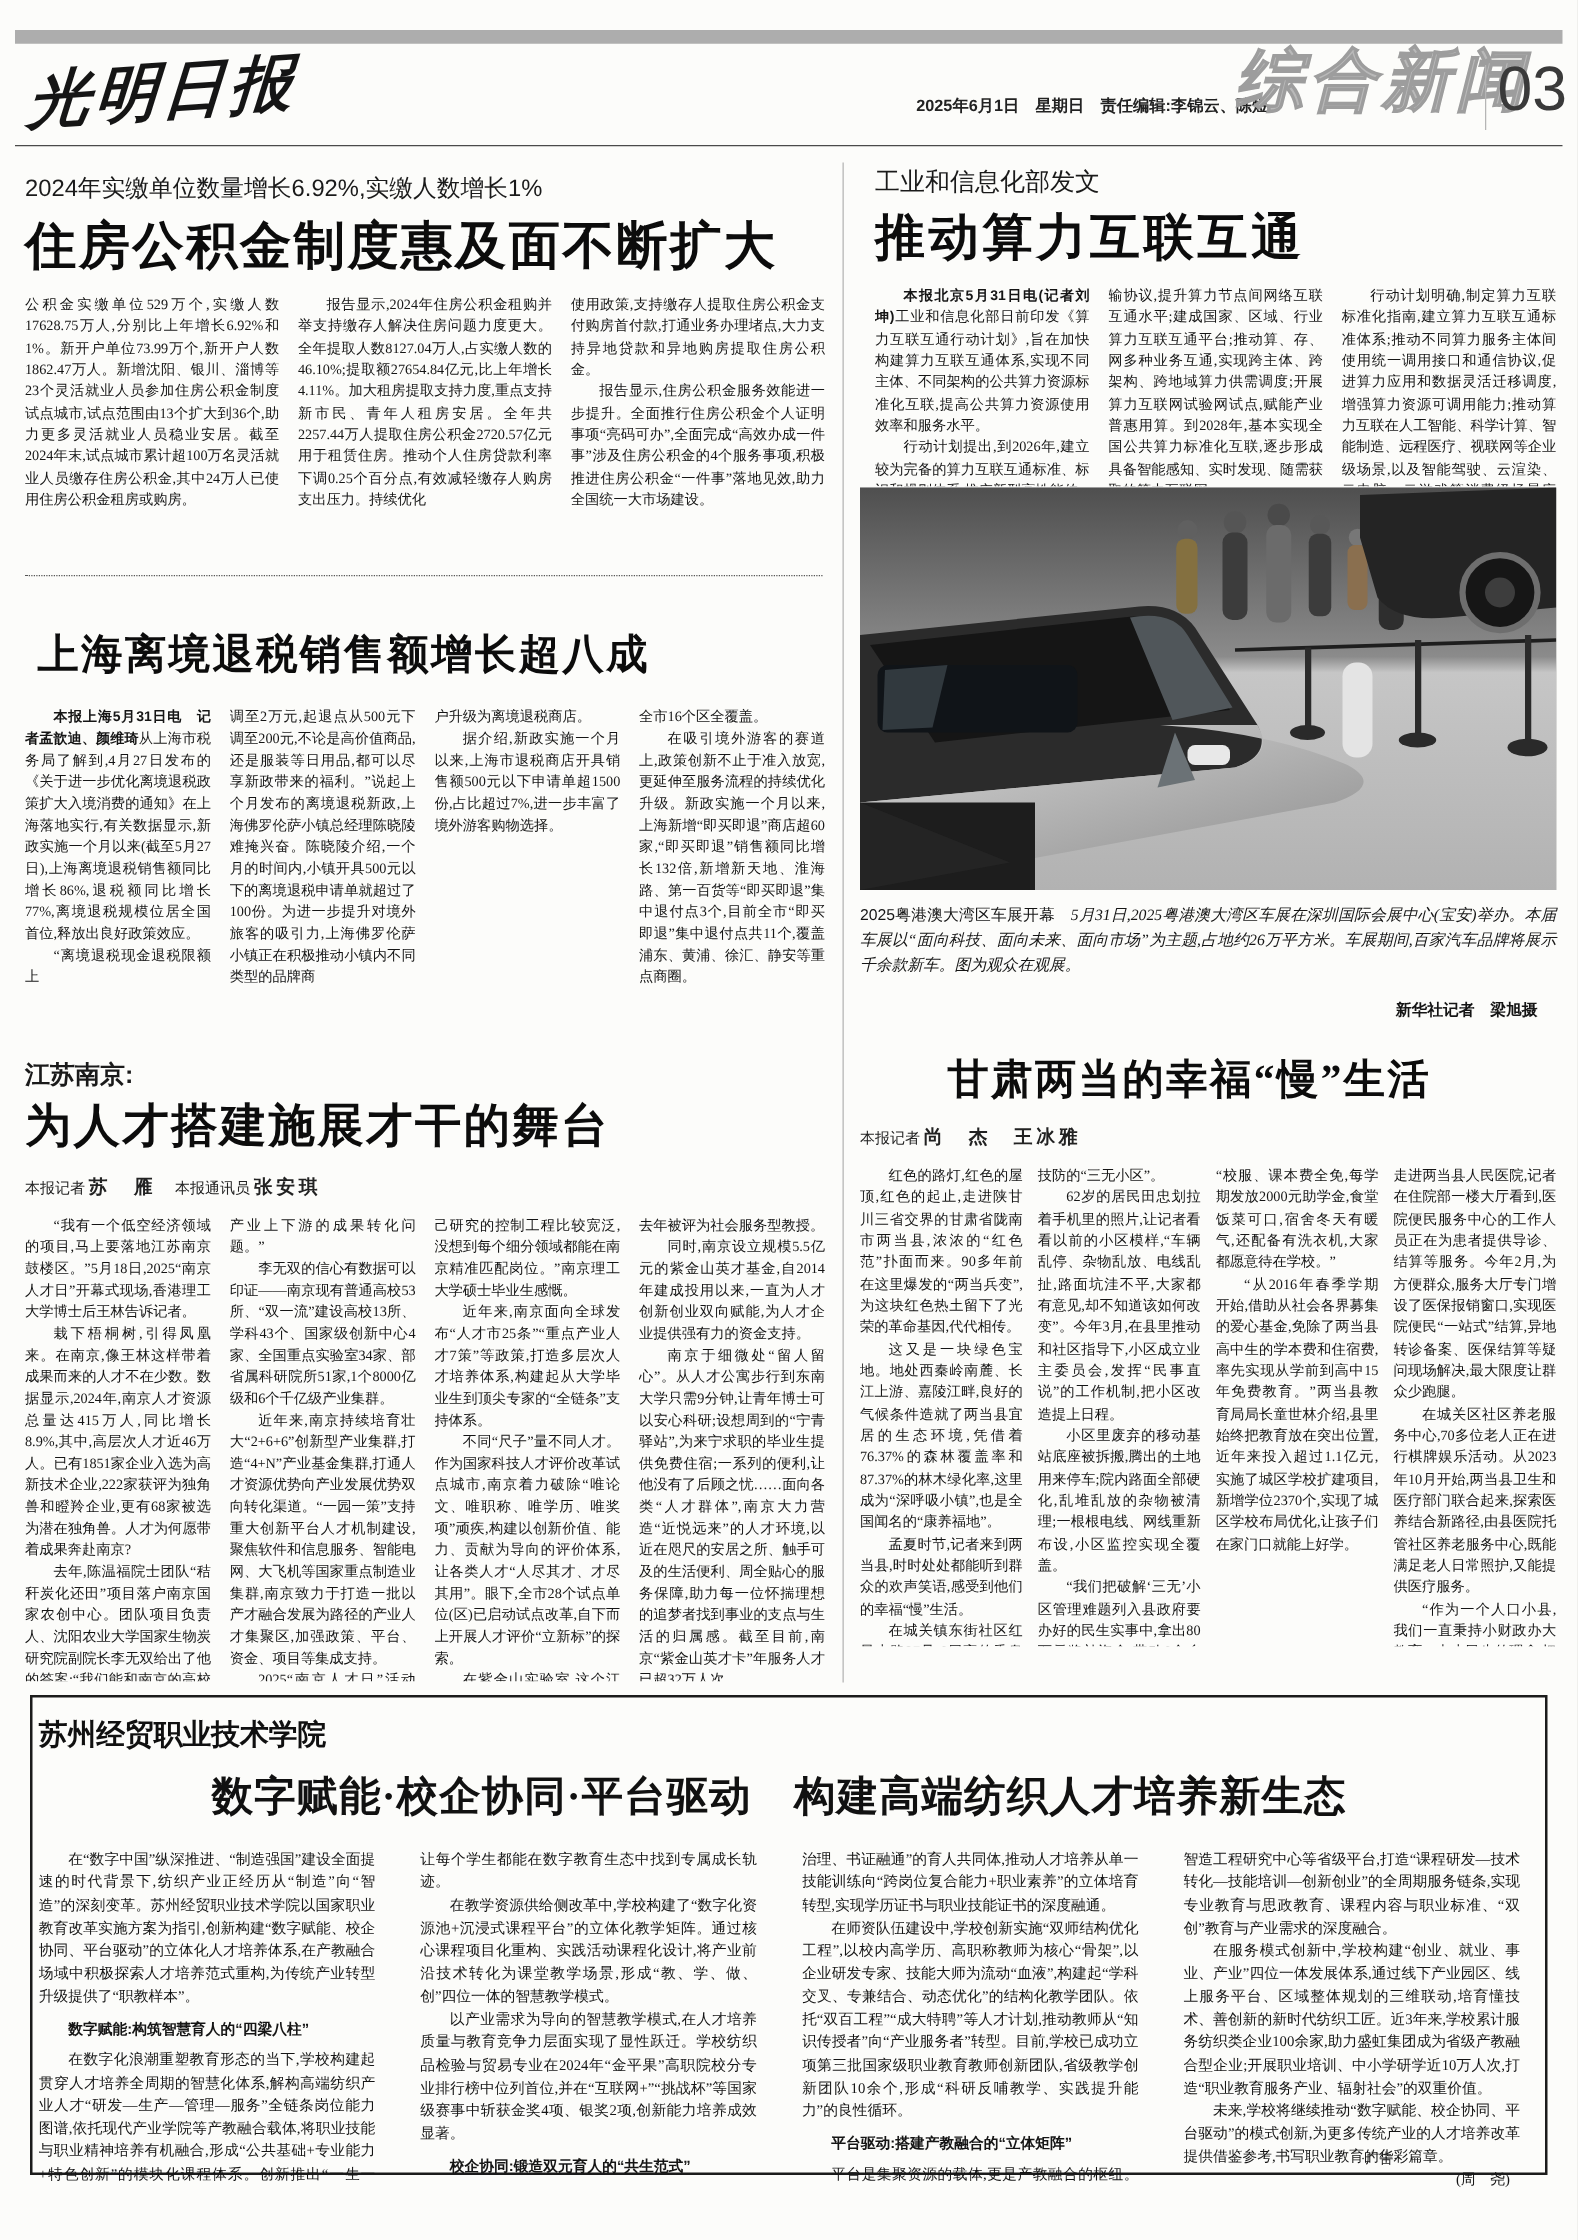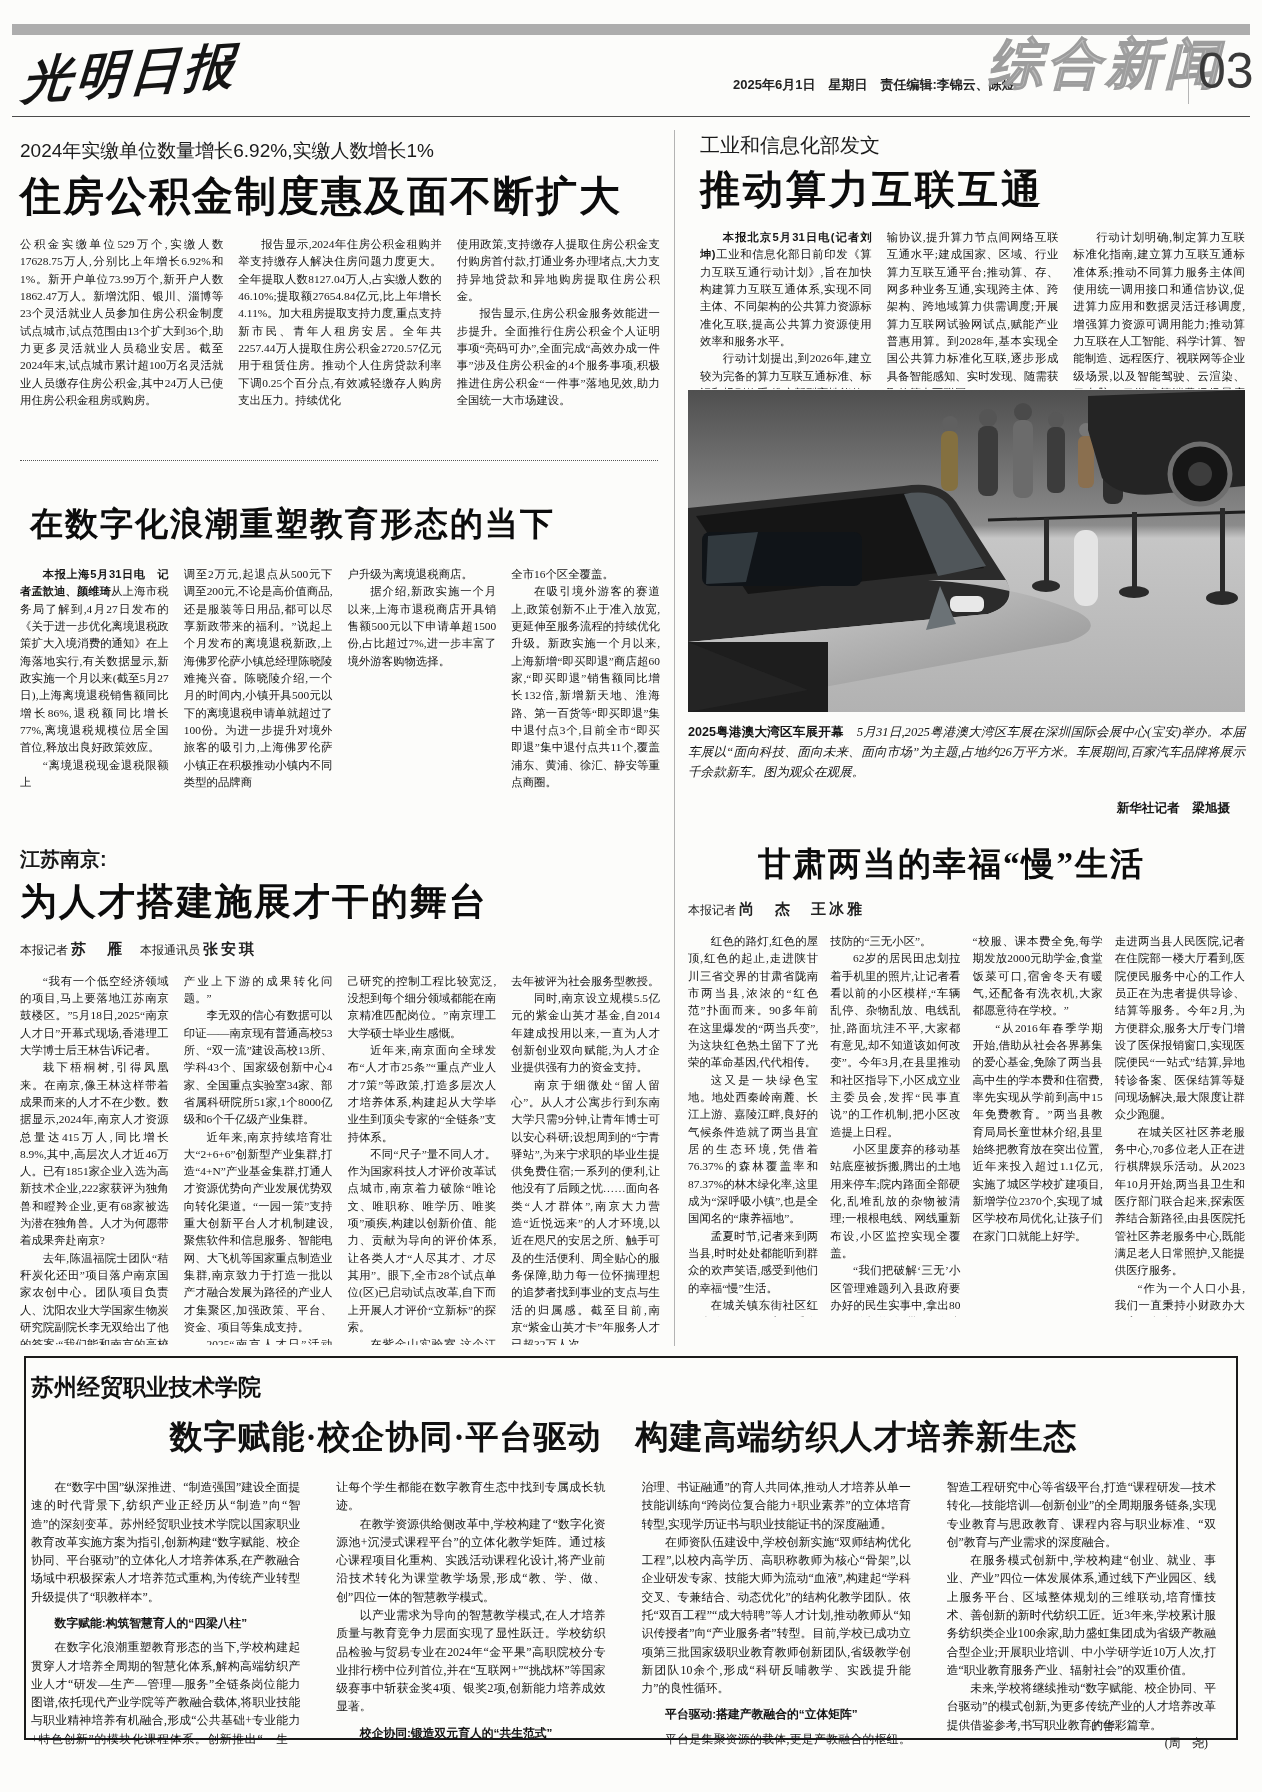--- a/index.html
+++ b/index.html
@@ -33,21 +33,21 @@
   .col p.ni{text-indent:0;}
   .col p b{font-family:"Liberation Sans",sans-serif;font-size:11.2px;}
   .col p.subhead{font-family:"Liberation Sans",sans-serif;font-weight:bold;font-size:12.2px;
                  margin:8px 0 6px 0;text-indent:2em;}
   .col p.sig{text-align:right;text-indent:0;padding-right:8px;}
   .dotted-rule{border-top:1px dotted #555;height:0;}
   
   .photo{left:688px;top:390px;width:557px;height:322px;background:#777;}
   .caption{left:688px;top:722px;width:557px;font-size:12.6px;line-height:1.6;text-align:justify;
            font-style:italic;color:#151515;}
-  .caption .lead{font-style:normal;font-weight:bold;font-family:"Liberation Sans",sans-serif;}
+  .caption .lead{font-style:normal;font-weight:normal;font-family:"Liberation Sans",sans-serif;}
   .caption .credit{position:absolute;right:15px;bottom:0;font-weight:bold;font-style:normal;}
   
   .box{left:24px;top:1356px;width:1214px;height:384px;border:2px solid #1b1b1b;box-sizing:border-box;
        padding:14px 20px 10px 5px;}
   .box-kicker{font-family:"Liberation Sans",sans-serif;font-weight:bold;font-size:23px;color:#101010;}
   .box-headline{text-align:center;font-size:33px;font-weight:bold;letter-spacing:1px;margin-top:12px;}
   .box .cols{margin-top:18px;gap:36px;height:272px;}
   .box .col p{font-size:11.8px;line-height:1.55;}
   .ad-label{position:absolute;right:118px;bottom:4px;font-size:11px;color:#222;}
 </style>
@@ -168,21 +168,21 @@
     </svg>
   </div>
 
   <div class="abs caption" style="height:96px;">
     <span class="lead">2025粤港澳大湾区车展开幕</span><span>　5月31日,2025粤港澳大湾区车展在深圳国际会展中心(宝安)举办。本届车展以“面向科技、面向未来、面向市场”为主题,占地约26万平方米。车展期间,百家汽车品牌将展示千余款新车。图为观众在观展。</span>
     <span class="credit">新华社记者　梁旭摄</span>
   </div>
 
   <div class="abs dotted-rule" style="left:20px;top:460px;width:638px;"></div>
   <div class="abs" style="left:20px;top:506px;width:640px;">
-    <h2 class="headline-md" style="padding-left:10px;">在数字化浪潮重塑教育形态的当下</h2>
+    <h2 class="headline-md" style="padding-left:10px;">上海离境退税销售额增长超八成</h2>
     <div class="cols" style="margin-top:22px;height:262px;">
         <div class="col">
           <p><b>本报上海5月31日电　记者孟歆迪、颜维琦</b>从上海市税务局了解到,4月27日发布的《关于进一步优化离境退税政策扩大入境消费的通知》在上海落地实行,有关数据显示,新政实施一个月以来(截至5月27日),上海离境退税销售额同比增长86%,退税额同比增长77%,离境退税规模位居全国首位,释放出良好政策效应。</p>
           <p>“离境退税现金退税限额上</p>
         </div>
         <div class="col">
           <p class="ni">调至2万元,起退点从500元下调至200元,不论是高价值商品,还是服装等日用品,都可以尽享新政带来的福利。”说起上个月发布的离境退税新政,上海佛罗伦萨小镇总经理陈晓陵难掩兴奋。陈晓陵介绍,一个月的时间内,小镇开具500元以下的离境退税申请单就超过了100份。为进一步提升对境外旅客的吸引力,上海佛罗伦萨小镇正在积极推动小镇内不同类型的品牌商</p>
         </div>
         <div class="col">
           <p class="ni">户升级为离境退税商店。</p>

